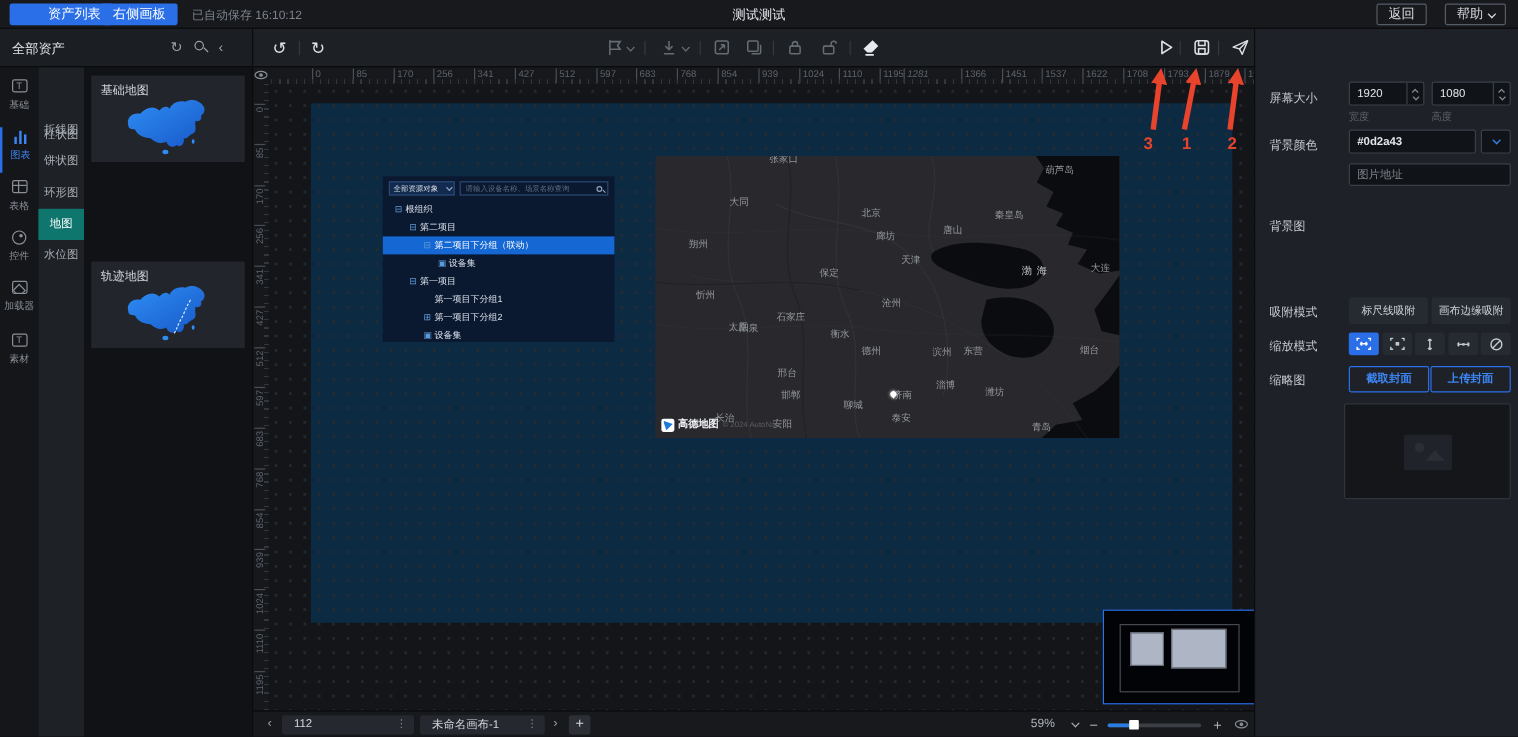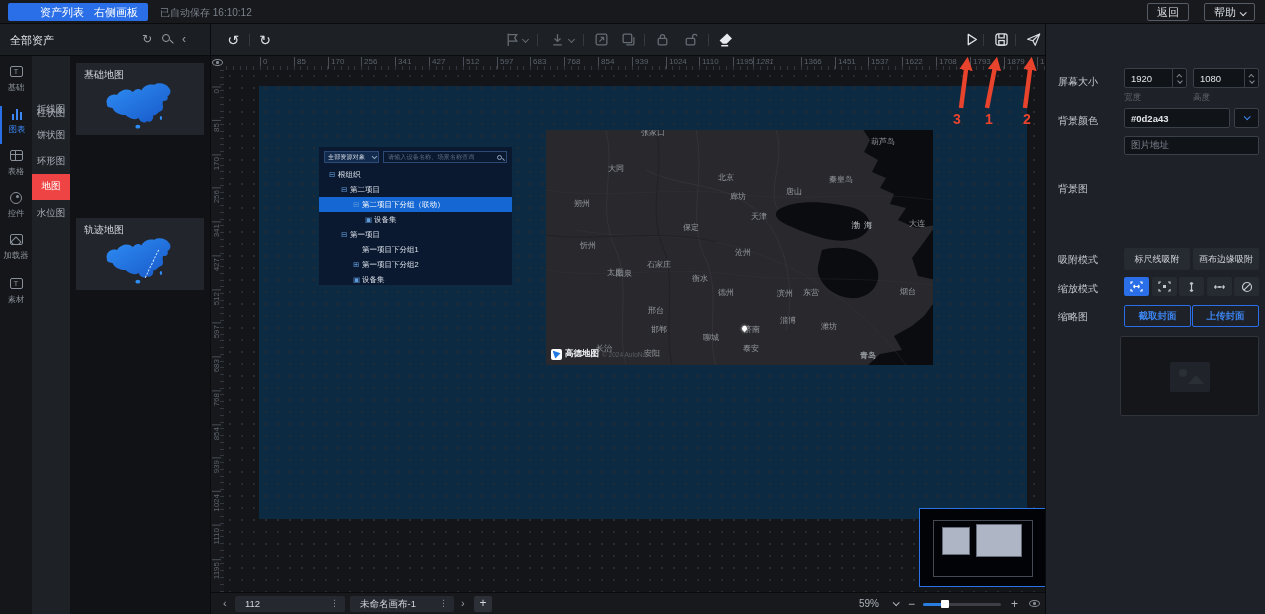--- a/index.html
+++ b/index.html
@@ -31,21 +31,21 @@
   .ric-bars i { width:2.5px; background:currentColor; display:block; }
   .ric-grid { width:13px; height:11px; border:1.2px solid currentColor; border-radius:2px; margin:1px auto 0; position:relative; }
   .ric-grid::before { content:""; position:absolute; left:0; right:0; top:3px; border-top:1px solid currentColor; }
   .ric-grid::after { content:""; position:absolute; top:0; bottom:0; left:4px; border-left:1px solid currentColor; }
   .ric-circ { width:12px; height:12px; border:1.2px solid currentColor; border-radius:50%; margin:0 auto; position:relative; }
   .ric-circ::after { content:""; position:absolute; right:2px; top:2px; width:3px; height:3px; background:currentColor; border-radius:50%; }
   .ric-img { width:13px; height:11px; border:1.2px solid currentColor; border-radius:2px; margin:1px auto 0; position:relative; overflow:hidden; }
   .ric-img::after { content:""; position:absolute; left:1px; bottom:-2px; width:6px; height:6px; border:1.2px solid currentColor; transform:rotate(45deg); }
   .subcats { position:absolute; left:32px; top:56px; width:38px; height:558px; background:#1e2126; }
   .subcat { position:absolute; left:0; width:38px; height:26px; font-size:9.5px; line-height:26px; text-align:center; color:#aab0b8; cursor:pointer; }
-  .subcat.active { color:#fff; background:#ef4444;font-family:Liberation Mono, monospace; }
+  .subcat.active { color:#fff; background:#0f766e; }
   .asset-list { position:absolute; left:70px; top:56px; width:140px; height:558px; background:#101216; }
   .asset-card { position:absolute; left:6px; width:128px; height:72px; background:#22252b; border-radius:1px; cursor:pointer; }
   .asset-card .ct { position:absolute; left:8px; top:5px; font-size:10px; color:#d3d7dd; }
   .asset-card svg { position:absolute; left:14px; top:16px; }
 
   
   .toolbar { position:absolute; left:210px; top:24px; width:835px; height:32px; background:#1d2024; border-bottom:1px solid #0a0b0d; border-left:1px solid #0a0b0d; z-index:20; }
   .tb-ic { position:absolute; top:8px; width:16px; height:16px; color:#666c74; cursor:pointer; font-size:14px; line-height:16px; text-align:center; }
   .tb-ic.lit { color:#dde1e6; }
   .tb-sep { position:absolute; top:10px; width:1px; height:12px; background:#35393f; }
@@ -138,20 +138,21 @@
 </style>
 </head>
 <body>
 
 <div id="app">
 
   <div class="tophdr">
     <div class="btn-blue" style="left:8px;padding-left:32px;">资产列表</div>
     <div class="btn-blue" style="left:84px;">右侧画板</div>
     <div class="autosave">已自动保存 16:10:12</div>
+    <div class="doc-title">测试测试</div>
     <div class="btn-ghost" style="right:76px;">返回</div>
     <div class="btn-ghost" style="right:10px;"><span>帮助</span><span class="chev"></span></div>
   </div>
 
   <div class="asset-hdr">
     <span class="t">全部资产</span>
     <span class="ah-ic" style="left:142px;">↻</span>
     <span class="mag" style="left:162px;"></span>
     <span class="ah-ic" style="left:182px;">‹</span>
   </div>
@@ -450,21 +451,21 @@
         <span class="city" style="left: 362px; top: 156px;">烟台</span>
         <span class="city" style="left: 110px; top: 175px;">邢台</span>
         <span class="city" style="left: 242px; top: 185px;">淄博</span>
         <span class="city" style="left: 283px; top: 191px;">潍坊</span>
         <span class="city" style="left: 113px; top: 194px;">邯郸</span>
         <span class="city" style="left: 206px; top: 194px;">济南</span>
         <span class="city" style="left: 165px; top: 202px;">聊城</span>
         <span class="city" style="left: 205px; top: 213px;">泰安</span>
         <span class="city" style="left: 58px; top: 213px;">长治</span>
         <span class="city" style="left: 106px; top: 218px;">安阳</span>
-        <span class="city" style="left: 322px; top: 220px; font-weight: bold;">青岛</span>
+        <span class="city" style="left: 322px; top: 220px;">青岛</span>
       <span class="map-marker" style="left:196px;top:196px;"></span>
       <div class="gd-logo">
         <span class="mark"></span>
         <span class="nm">高德地图</span>
         <span class="cp">© 2024 AutoNavi</span>
       </div>
     </div>
 
     <div class="minimap">
       <div class="mm-frame"></div>

